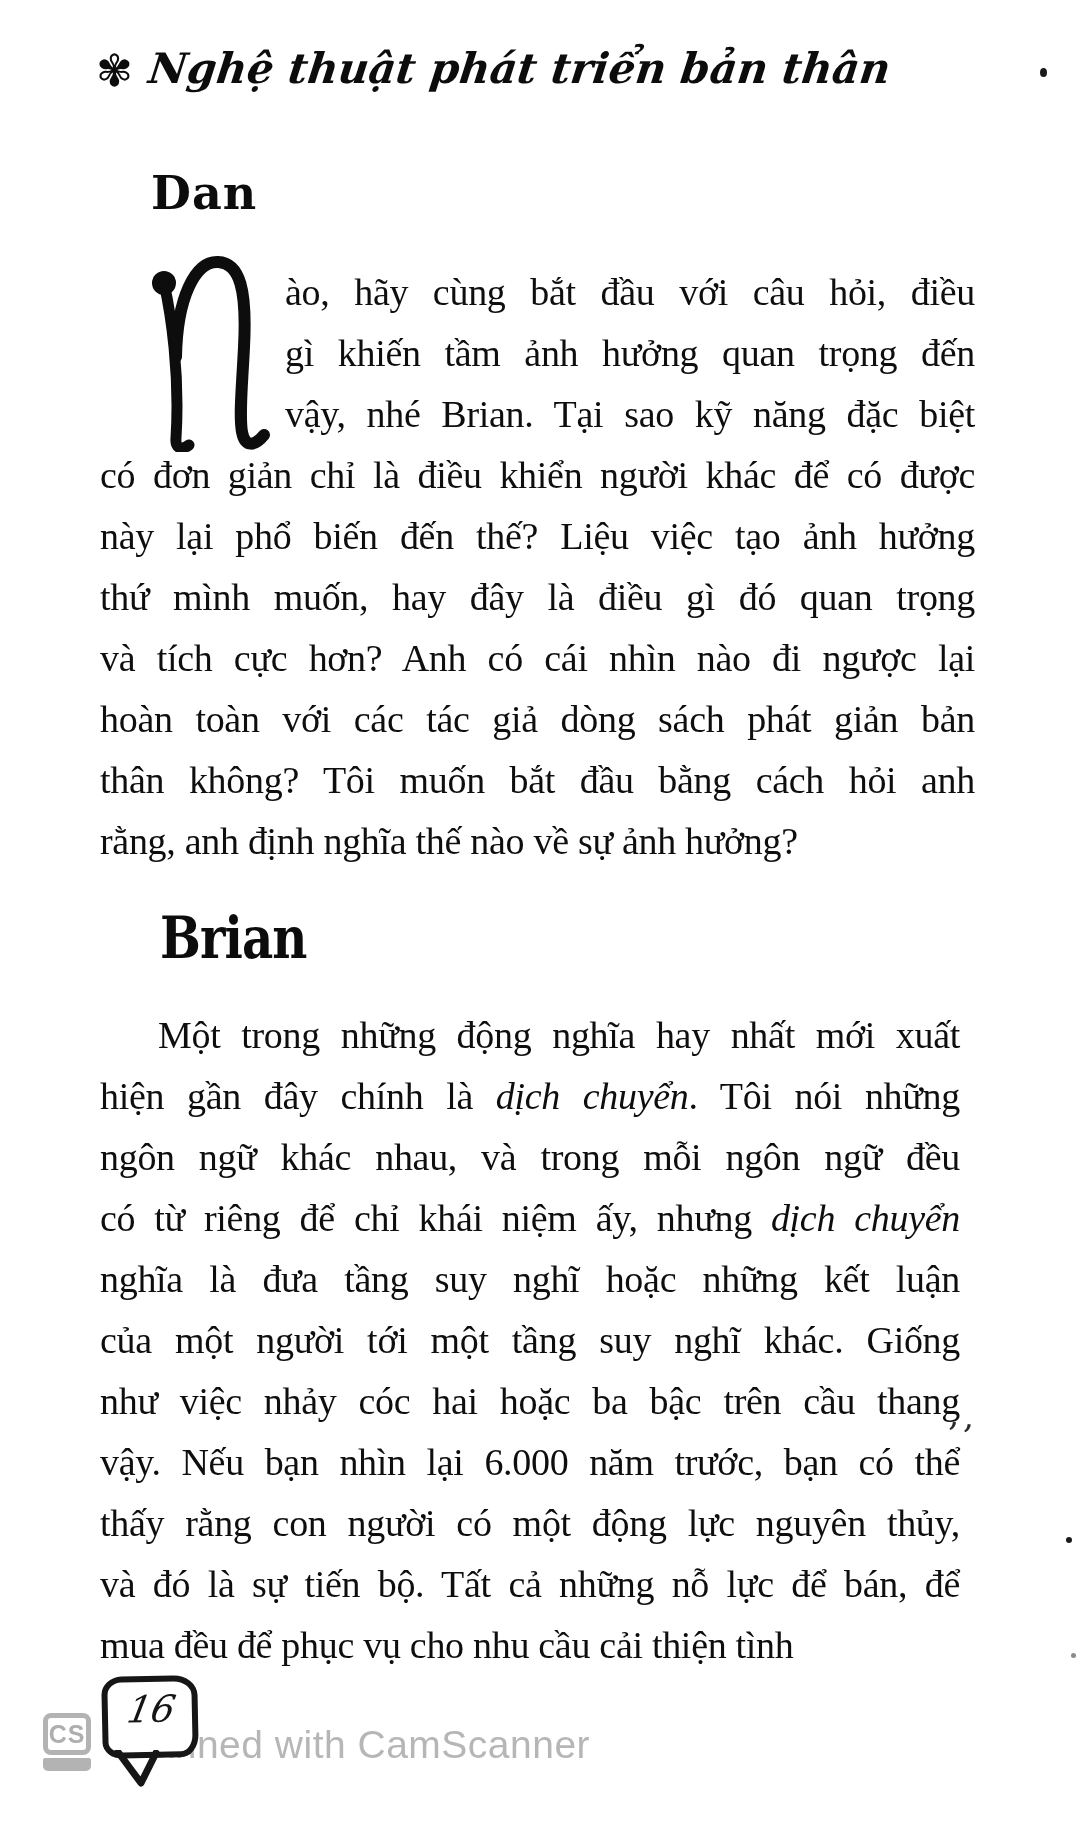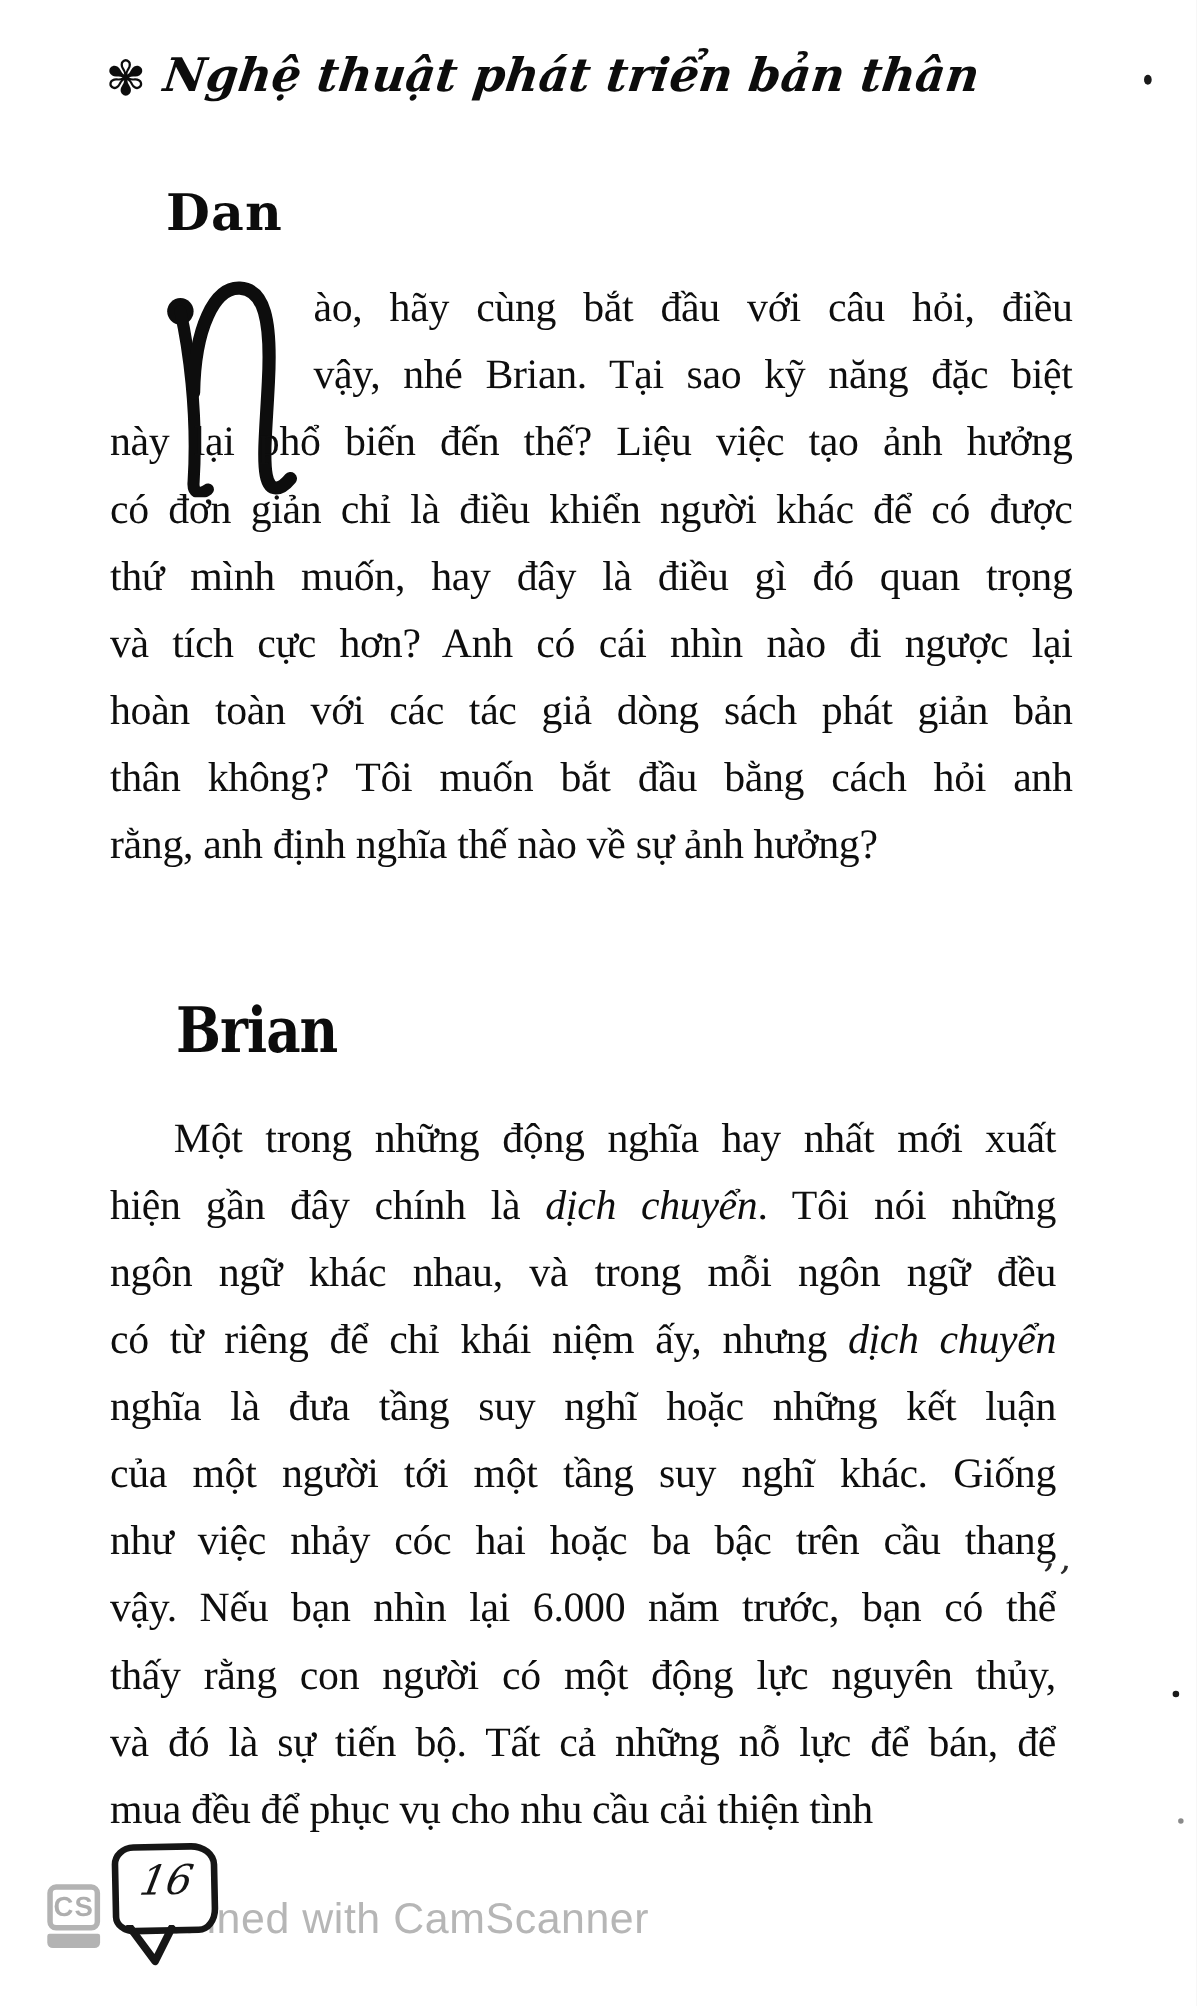--- a/index.html
+++ b/index.html
@@ -13,21 +13,21 @@
               transform:skewX(-7deg);white-space:nowrap;color:#0c0c0c}
 
   
   .speaker{position:absolute;margin:0;font-family:"DejaVu Serif",serif;font-weight:700;color:#0c0c0c}
   .speaker.dan{left:151px;top:166px;font-size:46px;letter-spacing:1px}
   .speaker.brian{left:160px;top:904px;font-size:52px;letter-spacing:-1px;
                  transform:scale(.93,1.1);transform-origin:left top}
 
   
   .para{position:absolute;left:100px;font-size:38px;line-height:61px;letter-spacing:-.3px;color:#0e0e0e}
-  .para1{top:250px;width:875px}
+  .para1{top:262px;width:875px}
   .para2{top:1005px;width:860px}
   .line{white-space:nowrap;text-align:justify;text-align-last:justify;text-justify:inter-word}
   .line.wrap{margin-left:185px}
   .line.indent{text-indent:58px}
   .line.last{text-align-last:left}
   .line em{font-style:italic}
 
   
   .dropcap{position:absolute;left:150px;top:252px;width:120px;height:200px}
   .sr{position:absolute;width:1px;height:1px;overflow:hidden;clip-path:inset(50%)}
@@ -74,23 +74,24 @@
     <span class="sr">N</span>
     <svg width="120" height="200" viewBox="0 0 120 200">
       <circle cx="14" cy="31" r="12" fill="#0d0d0d"></circle>
       <path d="M14 31 C 21 62, 30 122, 26 186 C 25 196, 31 199, 39 193" fill="none" stroke="#0d0d0d" stroke-width="11" stroke-linecap="round"></path>
       <path d="M26 105 C 27 46, 45 9, 68 10 C 90 11, 97 38, 94 95 C 92 136, 89 163, 92 180 C 95 196, 105 194, 114 183" fill="none" stroke="#0d0d0d" stroke-width="12" stroke-linecap="round"></path>
     </svg>
   </div>
 
   <div class="para para1">
       <div class="line wrap"><span>ào, hãy cùng bắt đầu với câu hỏi, điều</span></div>
+      <div class="line wrap"><span>gì khiến tầm ảnh hưởng quan trọng đến</span></div>
       <div class="line wrap"><span>vậy, nhé Brian. Tại sao kỹ năng đặc biệt</span></div>
+      <div class="line"><span>có đơn giản chỉ là điều khiển người khác để có được</span></div>
       <div class="line"><span>này lại phổ biến đến thế? Liệu việc tạo ảnh hưởng</span></div>
-      <div class="line"><span>có đơn giản chỉ là điều khiển người khác để có được</span></div>
       <div class="line"><span>thứ mình muốn, hay đây là điều gì đó quan trọng</span></div>
       <div class="line"><span>và tích cực hơn? Anh có cái nhìn nào đi ngược lại</span></div>
       <div class="line"><span>hoàn toàn với các tác giả dòng sách phát giản bản</span></div>
       <div class="line"><span>thân không? Tôi muốn bắt đầu bằng cách hỏi anh</span></div>
       <div class="line last"><span>rằng, anh định nghĩa thế nào về sự ảnh hưởng?</span></div>
     </div>
 
   <h2 class="speaker brian">Brian</h2>
 
   <div class="para para2">

